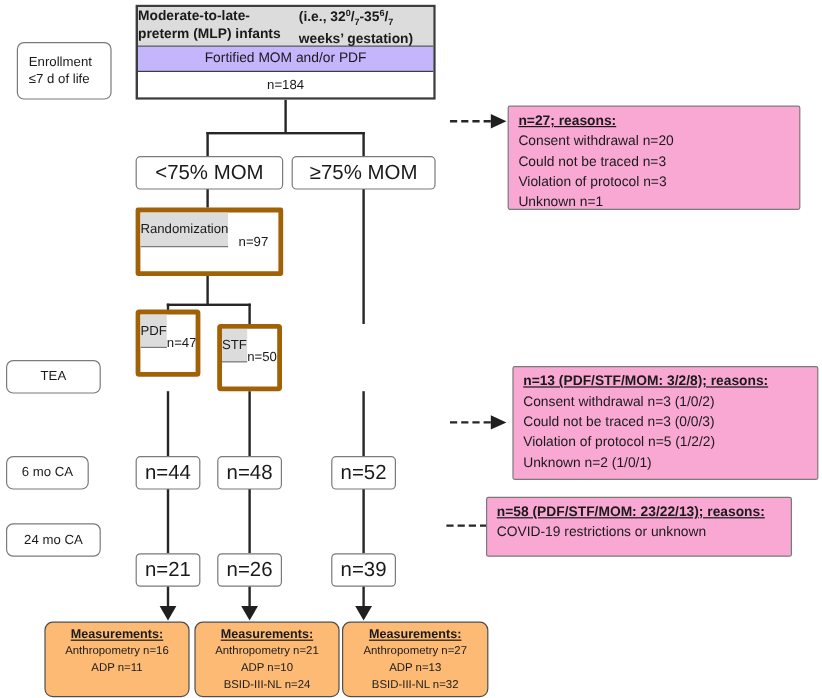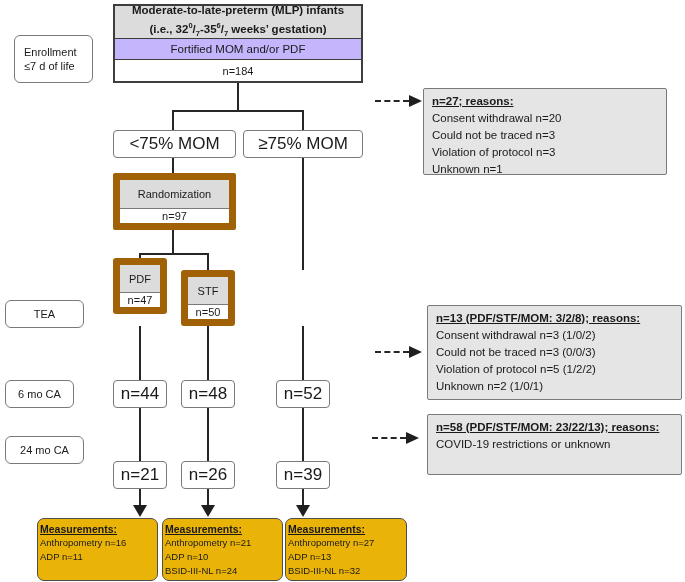--- a/index.html
+++ b/index.html
@@ -10,44 +10,44 @@
   }
   
   .vline{position:absolute;width:2px;background:#262626;}
   .hline{position:absolute;height:2px;background:#262626;}
   
   .box{position:absolute;box-sizing:border-box;background:#fff;border:1px solid #7a7a7a;
        display:flex;align-items:center;justify-content:center;text-align:center;font-size:17px;}
   .rounded{border-radius:4px;}
   
   .topbox{position:absolute;box-sizing:border-box;border:2px solid #3d3d3d;background:#fff;}
-  .topbox .sec{box-sizing:border-box;width:100%;display:flex;flex-direction:column;
+  .topbox .sec{box-sizing:border-box;width:100%;display:flex;flex-direction:row;
        align-items:center;justify-content:center;font-size:11.5px;}
   .topbox .sec1{height:33px;background:#dcdcdc;border-bottom:1px solid #3d3d3d;font-weight:bold;line-height:15px;}
   .topbox .sec2{height:21px;background:#c4b5fd;border-bottom:1px solid #3d3d3d;}
   .topbox .sec3{height:21px;background:#fff;font-size:11px;}
   sup.gest,sub.gest{font-size:7.5px;font-weight:bold;}
   
-  .stackbox{position:absolute;box-sizing:border-box;border:7px solid #a16207;border-radius:3px;
-       background:#fff;overflow:hidden;display:flex;flex-direction:column;}
+  .stackbox{position:absolute;box-sizing:border-box;border:4px solid #a16207;border-radius:3px;
+       background:#fff;overflow:hidden;display:flex;}
   .stackbox .hd{background:#dcdcdc;border-bottom:1px solid #7a7a7a;display:flex;align-items:center;
        justify-content:center;font-size:11px;flex:0 0 auto;}
   .stackbox .bd{display:flex;align-items:center;justify-content:center;font-size:11px;flex:1 1 auto;}
   
   .sidelabel{position:absolute;box-sizing:border-box;border:1px solid #7a7a7a;border-radius:6px;
        background:#fff;font-size:11px;display:flex;align-items:center;justify-content:center;
        flex-direction:column;line-height:14px;}
   .sidelabel.leftalign{align-items:flex-start;padding-left:9px;}
   
   .reasonbox{position:absolute;box-sizing:border-box;border:1px solid #7a7a7a;border-radius:2px;
-       background:#e5e5e5;padding:4px 8px;font-size:11.5px;line-height:17px;text-align:left;}
+       background:#f9a8d4;padding:4px 8px;font-size:11.5px;line-height:17px;text-align:left;}
   .reasonbox .rtitle{font-weight:bold;text-decoration:underline;}
   
   .measurebox{position:absolute;box-sizing:border-box;border:1.5px solid #4d4d4d;border-radius:7px;
-       background:#eab308;padding:3px 2px;font-size:9.5px;line-height:14px;text-align:left;}
+       background:#fdba74;padding:3px 2px;font-size:9.5px;line-height:14px;text-align:center;}
   .measurebox .mtitle{font-weight:bold;text-decoration:underline;font-size:10.5px;}
   
   .dashline{position:absolute;height:0;border-top:2px dashed #262626;}
   .arrowright{position:absolute;width:0;height:0;border-top:6px solid transparent;
        border-bottom:6px solid transparent;border-left:13px solid #1f1f1f;}
   .arrowdown{position:absolute;width:0;height:0;border-left:7px solid transparent;
        border-right:7px solid transparent;border-top:12px solid #1f1f1f;}
 </style>
 </head>
 <body>
@@ -141,21 +141,21 @@
   </div>
 
   <div class="reasonbox" style="left:427px;top:305px;width:255px;height:95px;">
     <div class="rtitle">n=13 (PDF/STF/MOM: 3/2/8); reasons:</div>
     <div>Consent withdrawal n=3 (1/0/2)</div>
     <div>Could not be traced n=3 (0/0/3)</div>
     <div>Violation of protocol n=5 (1/2/2)</div>
     <div>Unknown n=2 (1/0/1)</div>
   </div>
 
-  <div class="reasonbox" style="left:427px;top:414px;width:255px;height:61px;">
+  <div class="reasonbox" style="left:405px;top:414px;width:255px;height:50px;">
     <div class="rtitle">n=58 (PDF/STF/MOM: 23/22/13); reasons:</div>
     <div>COVID-19 restrictions or unknown</div>
   </div>
 
   <div class="measurebox" style="left:37px;top:518px;width:121px;height:63px;">
     <div class="mtitle">Measurements:</div>
     <div>Anthropometry n=16</div>
     <div>ADP n=11</div>
   </div>
   <div class="measurebox" style="left:162px;top:518px;width:121px;height:63px;">

